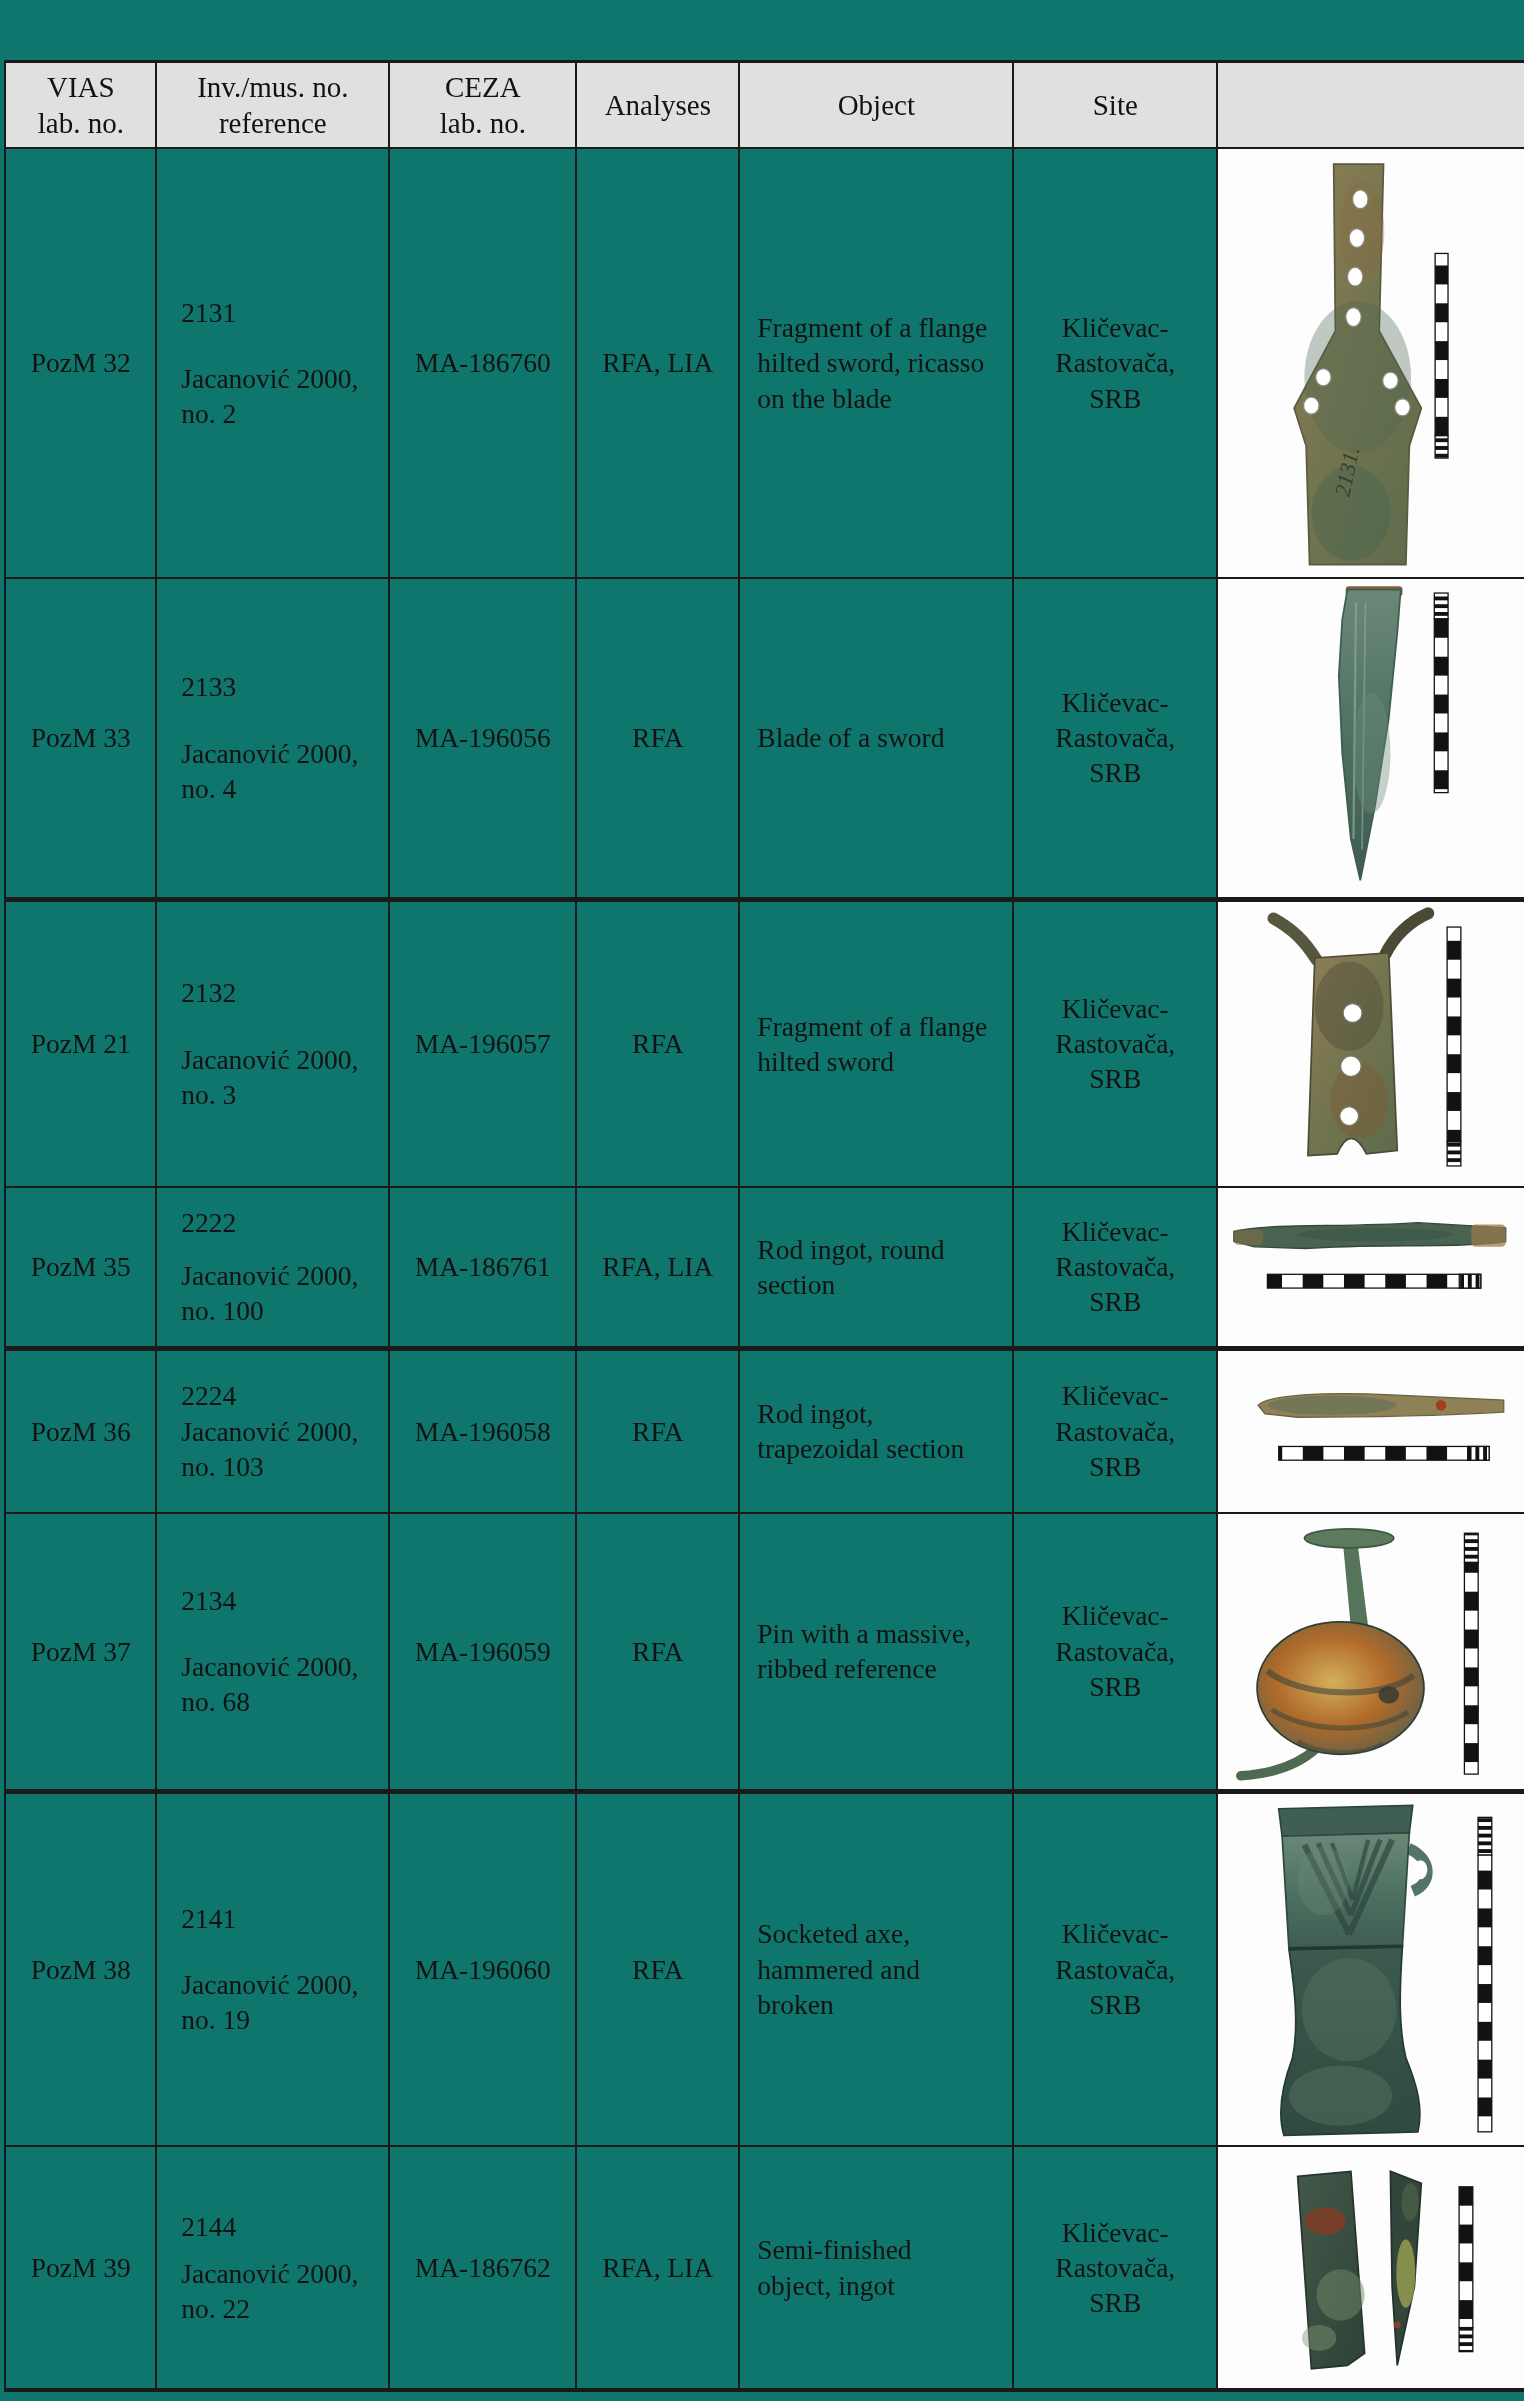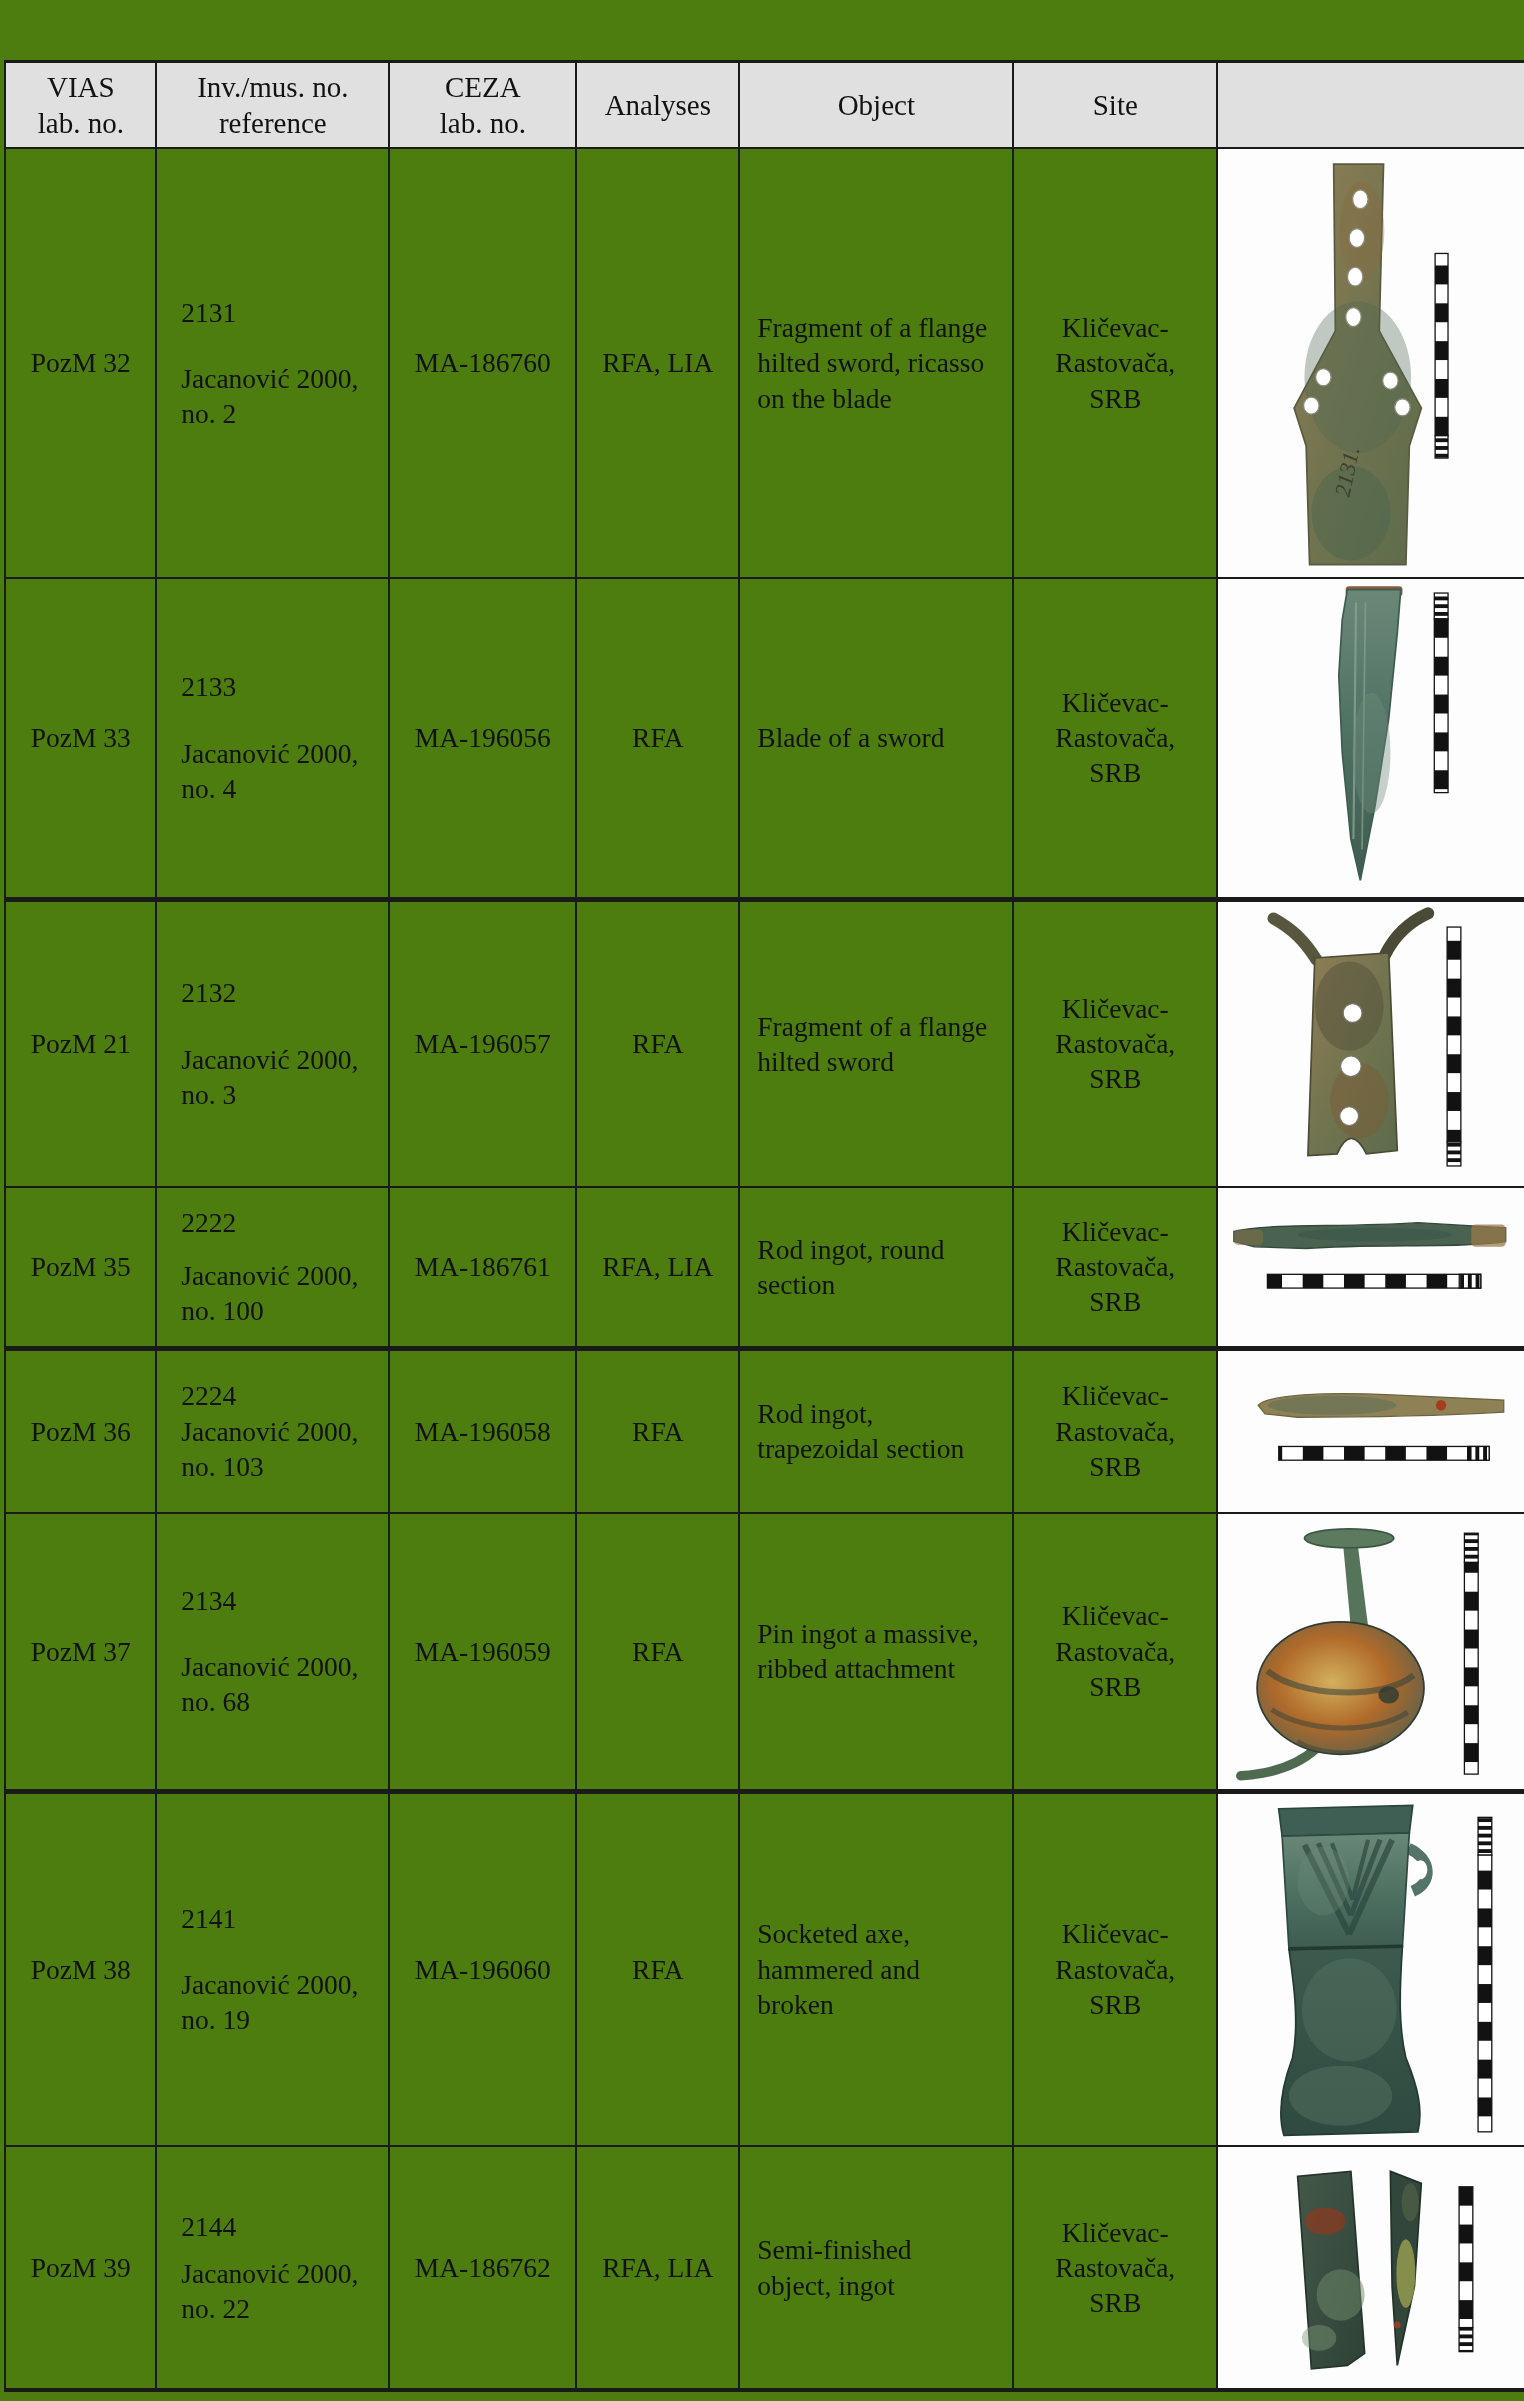--- a/index.html
+++ b/index.html
@@ -1,16 +1,16 @@
 <!DOCTYPE html>
 <html style="font-size:13.8px"><head>
 <meta charset="utf-8">
 <style>
   html,body{margin:0;padding:0;background:#ffffff;}
-  .page{position:relative;width:1525px;height:2401px;background:#4d7c0f;
+  .page{position:relative;width:1525px;height:2401px;background:#0f766e;
         font-family:"Liberation Serif",serif;color:#121212;overflow:hidden;}
   table.artifact-table{position:absolute;left:4.3px;top:60px;width:1520px;
         border-collapse:collapse;table-layout:fixed;}
   .artifact-table th,.artifact-table td{border:2.6px solid #1a1a1a;overflow:hidden;}
   .artifact-table th{background:#e0e0e0;font-weight:normal;font-size:29px;
         text-align:center;vertical-align:middle;height:82px;line-height:1.25;}
   .artifact-table td{font-size:27.5px;vertical-align:middle;text-align:center;
         line-height:1.28;padding:3.4px 5.2px;}
   .artifact-table{border-top:3.4px solid #1a1a1a;border-bottom:4.3px solid #1a1a1a;}
   th:last-child,td.photo{border-right:none !important;}
@@ -278,21 +278,21 @@
     <tr style="height:278px">
       <td><span>PozM 37</span></td>
       <td class="inv">
         <div class="invno">2134</div>
         <div>Jacanović 2000,</div>
         <div>no. 68</div>
       </td>
       <td><span>MA-196059</span></td>
       <td><span>RFA</span></td>
       <td class="obj">
-            <div class="obj-inner">Pin ingot a massive, ribbed attachment</div>
+            <div class="obj-inner">Pin with a massive, ribbed reference</div>
           </td>
       <td class="site">
             <div class="site-inner">Kličevac-Rastovača, SRB</div>
           </td>
       <td class="photo">
         <svg width="303" height="271" viewBox="0 0 352 315">
           <polygon points="143,33 160,33 172,128 152,130" fill="#55745a"></polygon>
           <ellipse cx="150" cy="26" rx="52" ry="11" fill="#5c7a5e" stroke="#3c5844" stroke-width="2"></ellipse>
           <path d="M112,270 C88,292 55,300 24,302" stroke="#4e6b52" stroke-width="11" stroke-linecap="round" fill="none"></path>
           <ellipse cx="140" cy="200" rx="97" ry="77" fill="url(#pinbody)" stroke="#2f3d35" stroke-width="2"></ellipse>

